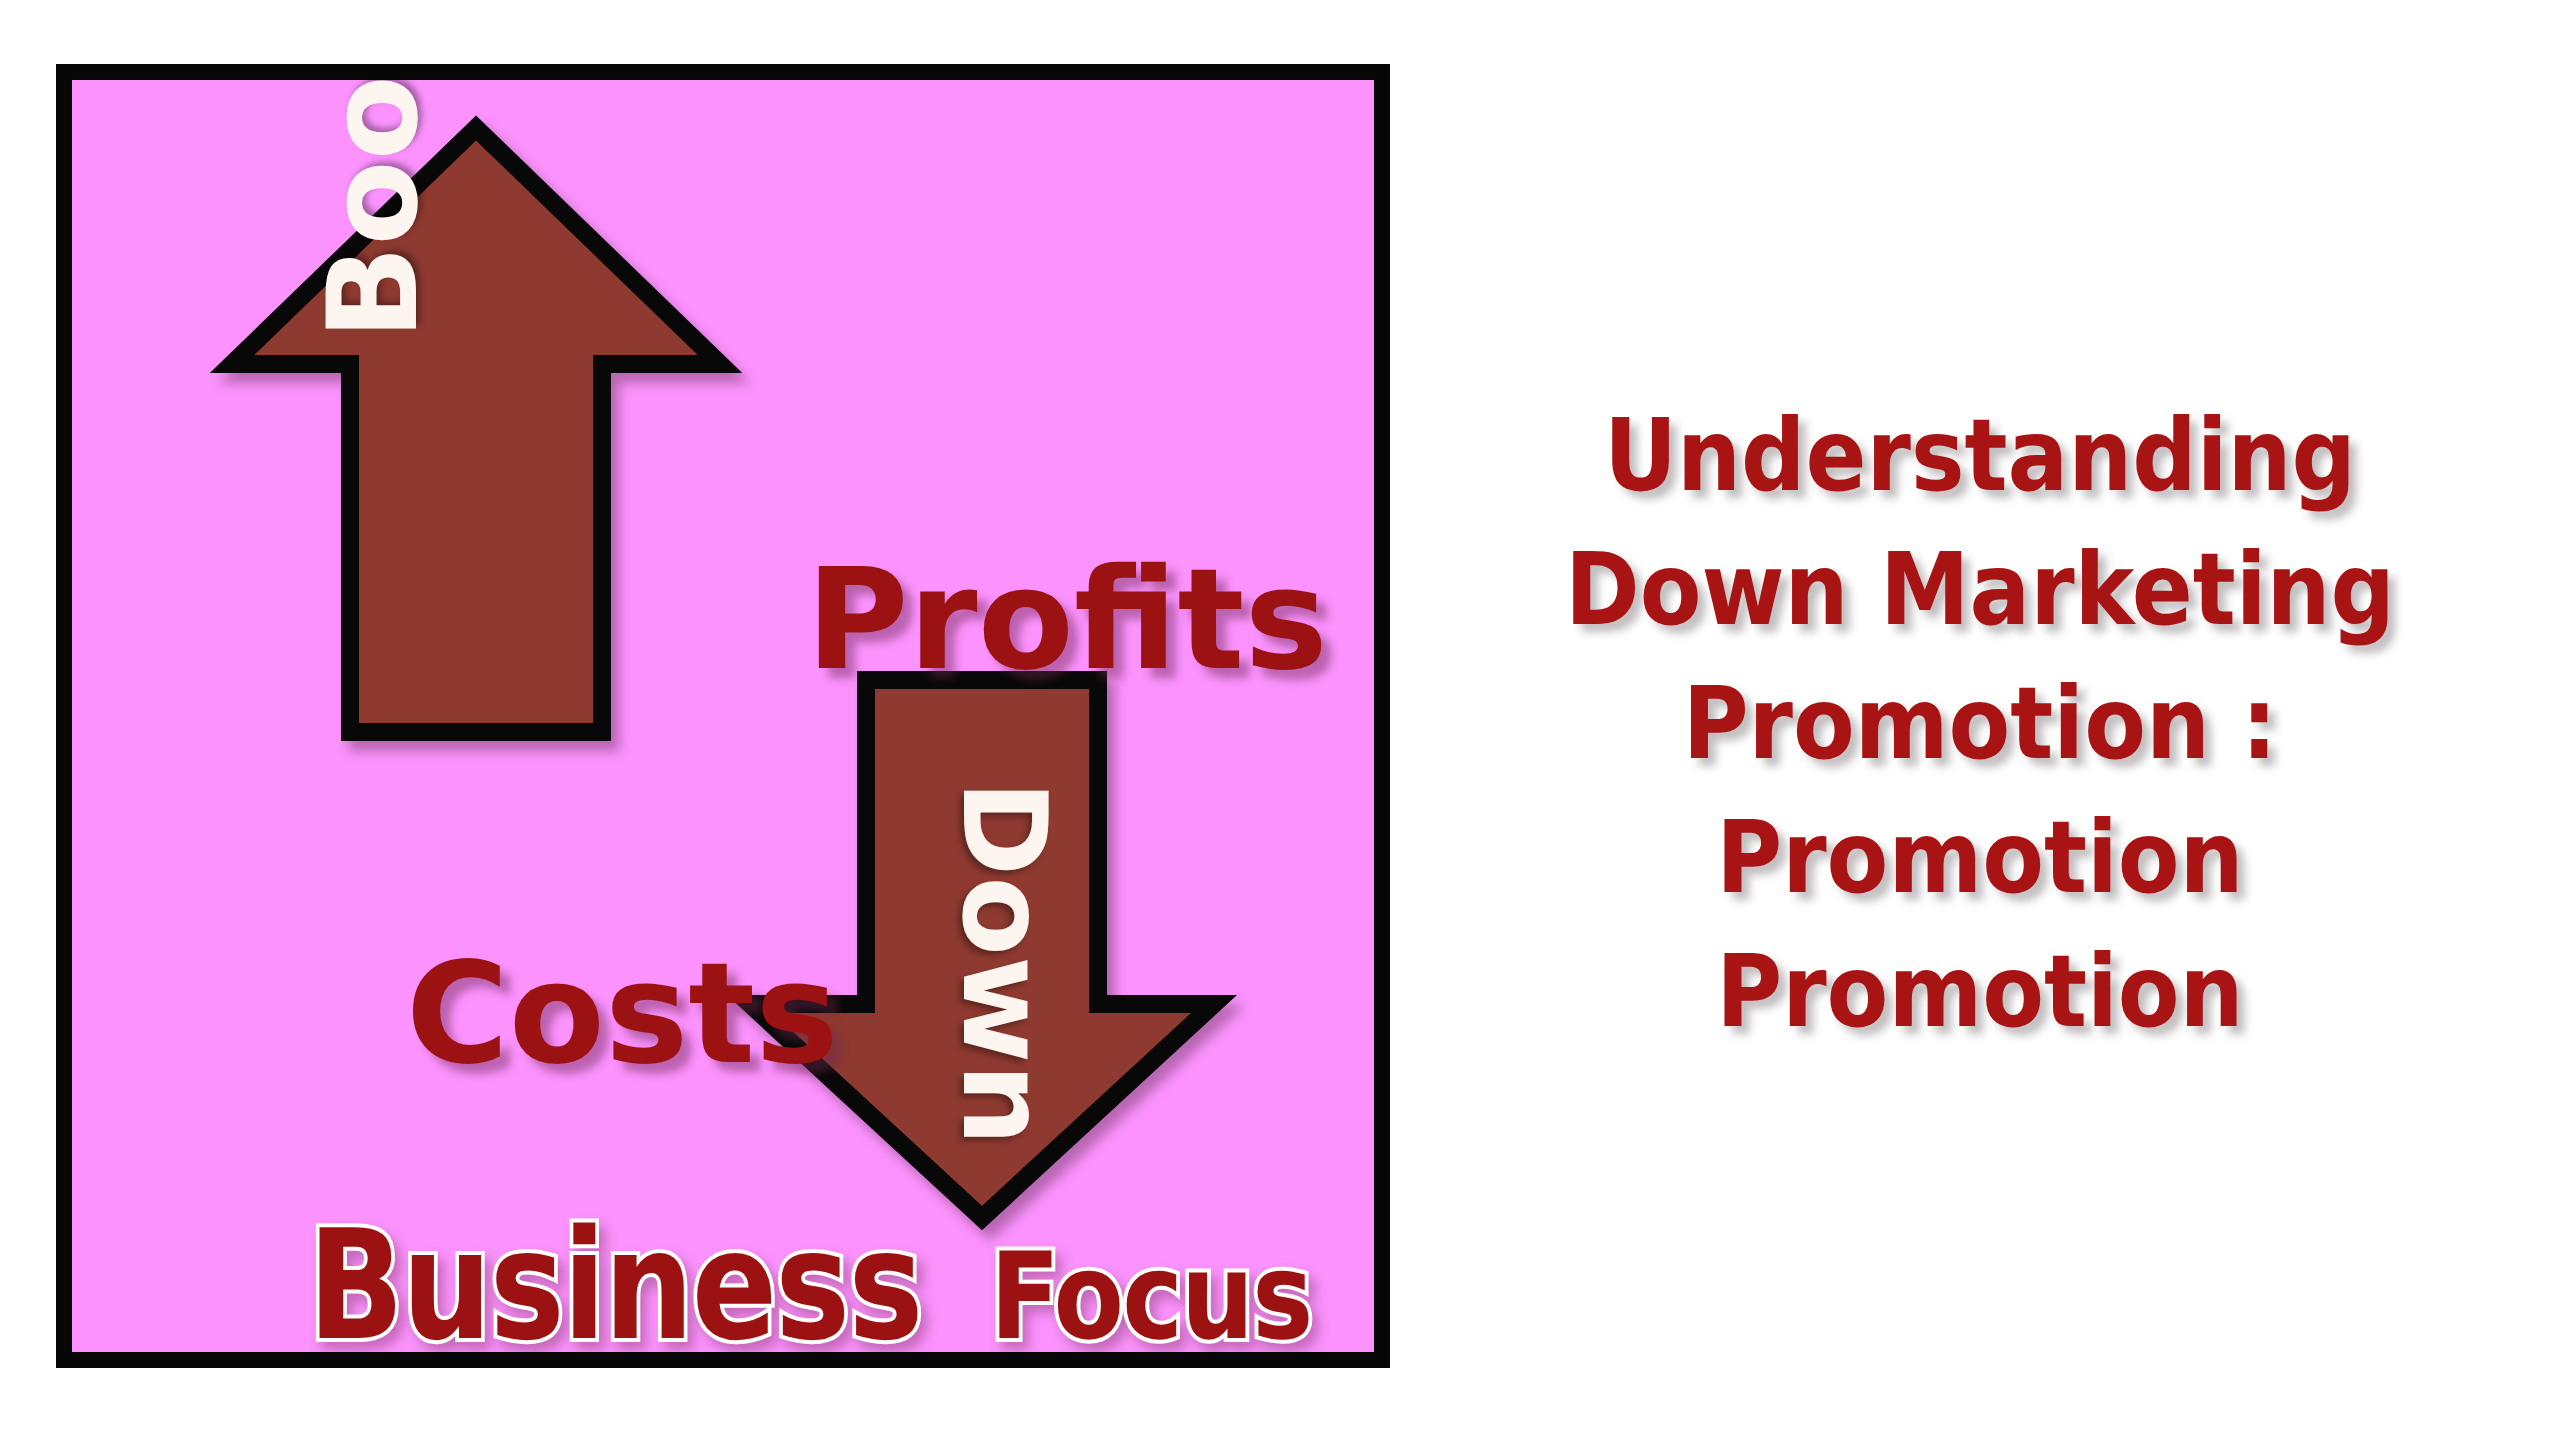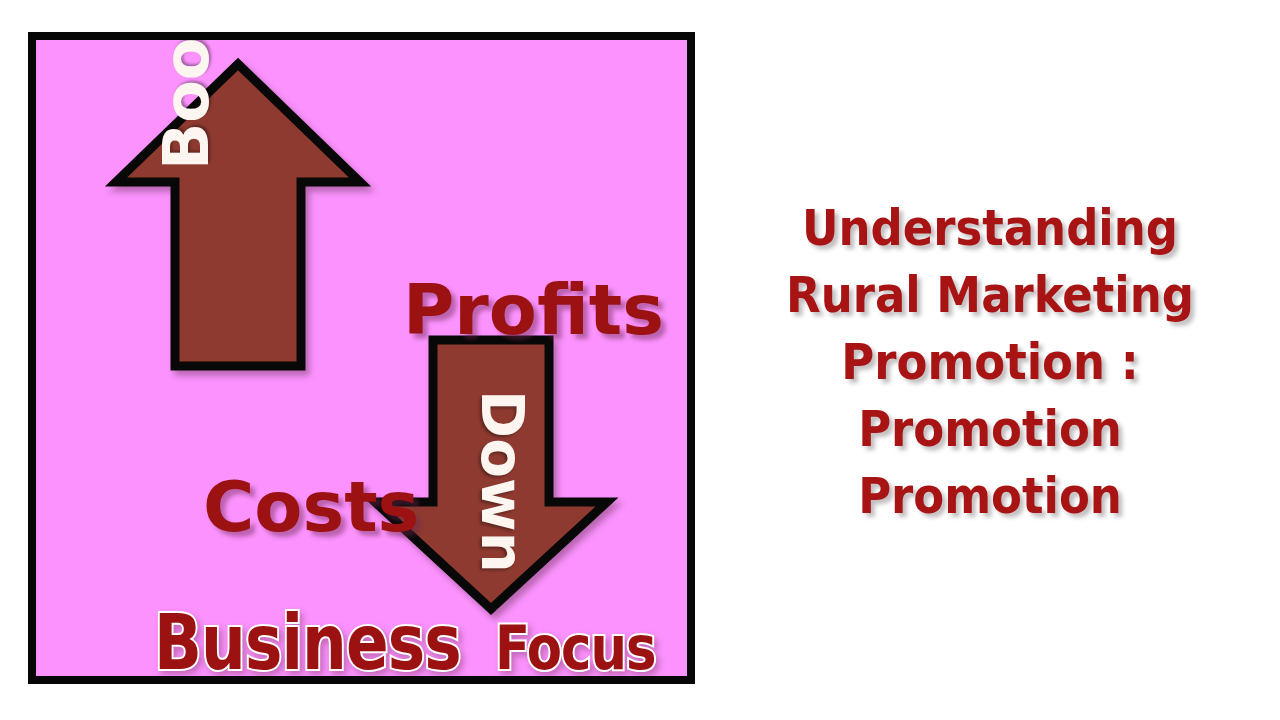--- a/index.html
+++ b/index.html
@@ -184,19 +184,19 @@
 
     <div class="focus-lockup">
       <span class="focus-word big">Business</span>
       <span class="focus-word small">Focus</span>
     </div>
 
   </div>
 
   <div class="title-panel">
     <div class="title-line">Understanding</div>
-    <div class="title-line">Rural Marketing</div>
+    <div class="title-line">Down Marketing</div>
     <div class="title-line">Promotion :</div>
     <div class="title-line">Promotion</div>
     <div class="title-line">Promotion</div>
   </div>
 
 </div>
 
 </body></html>

